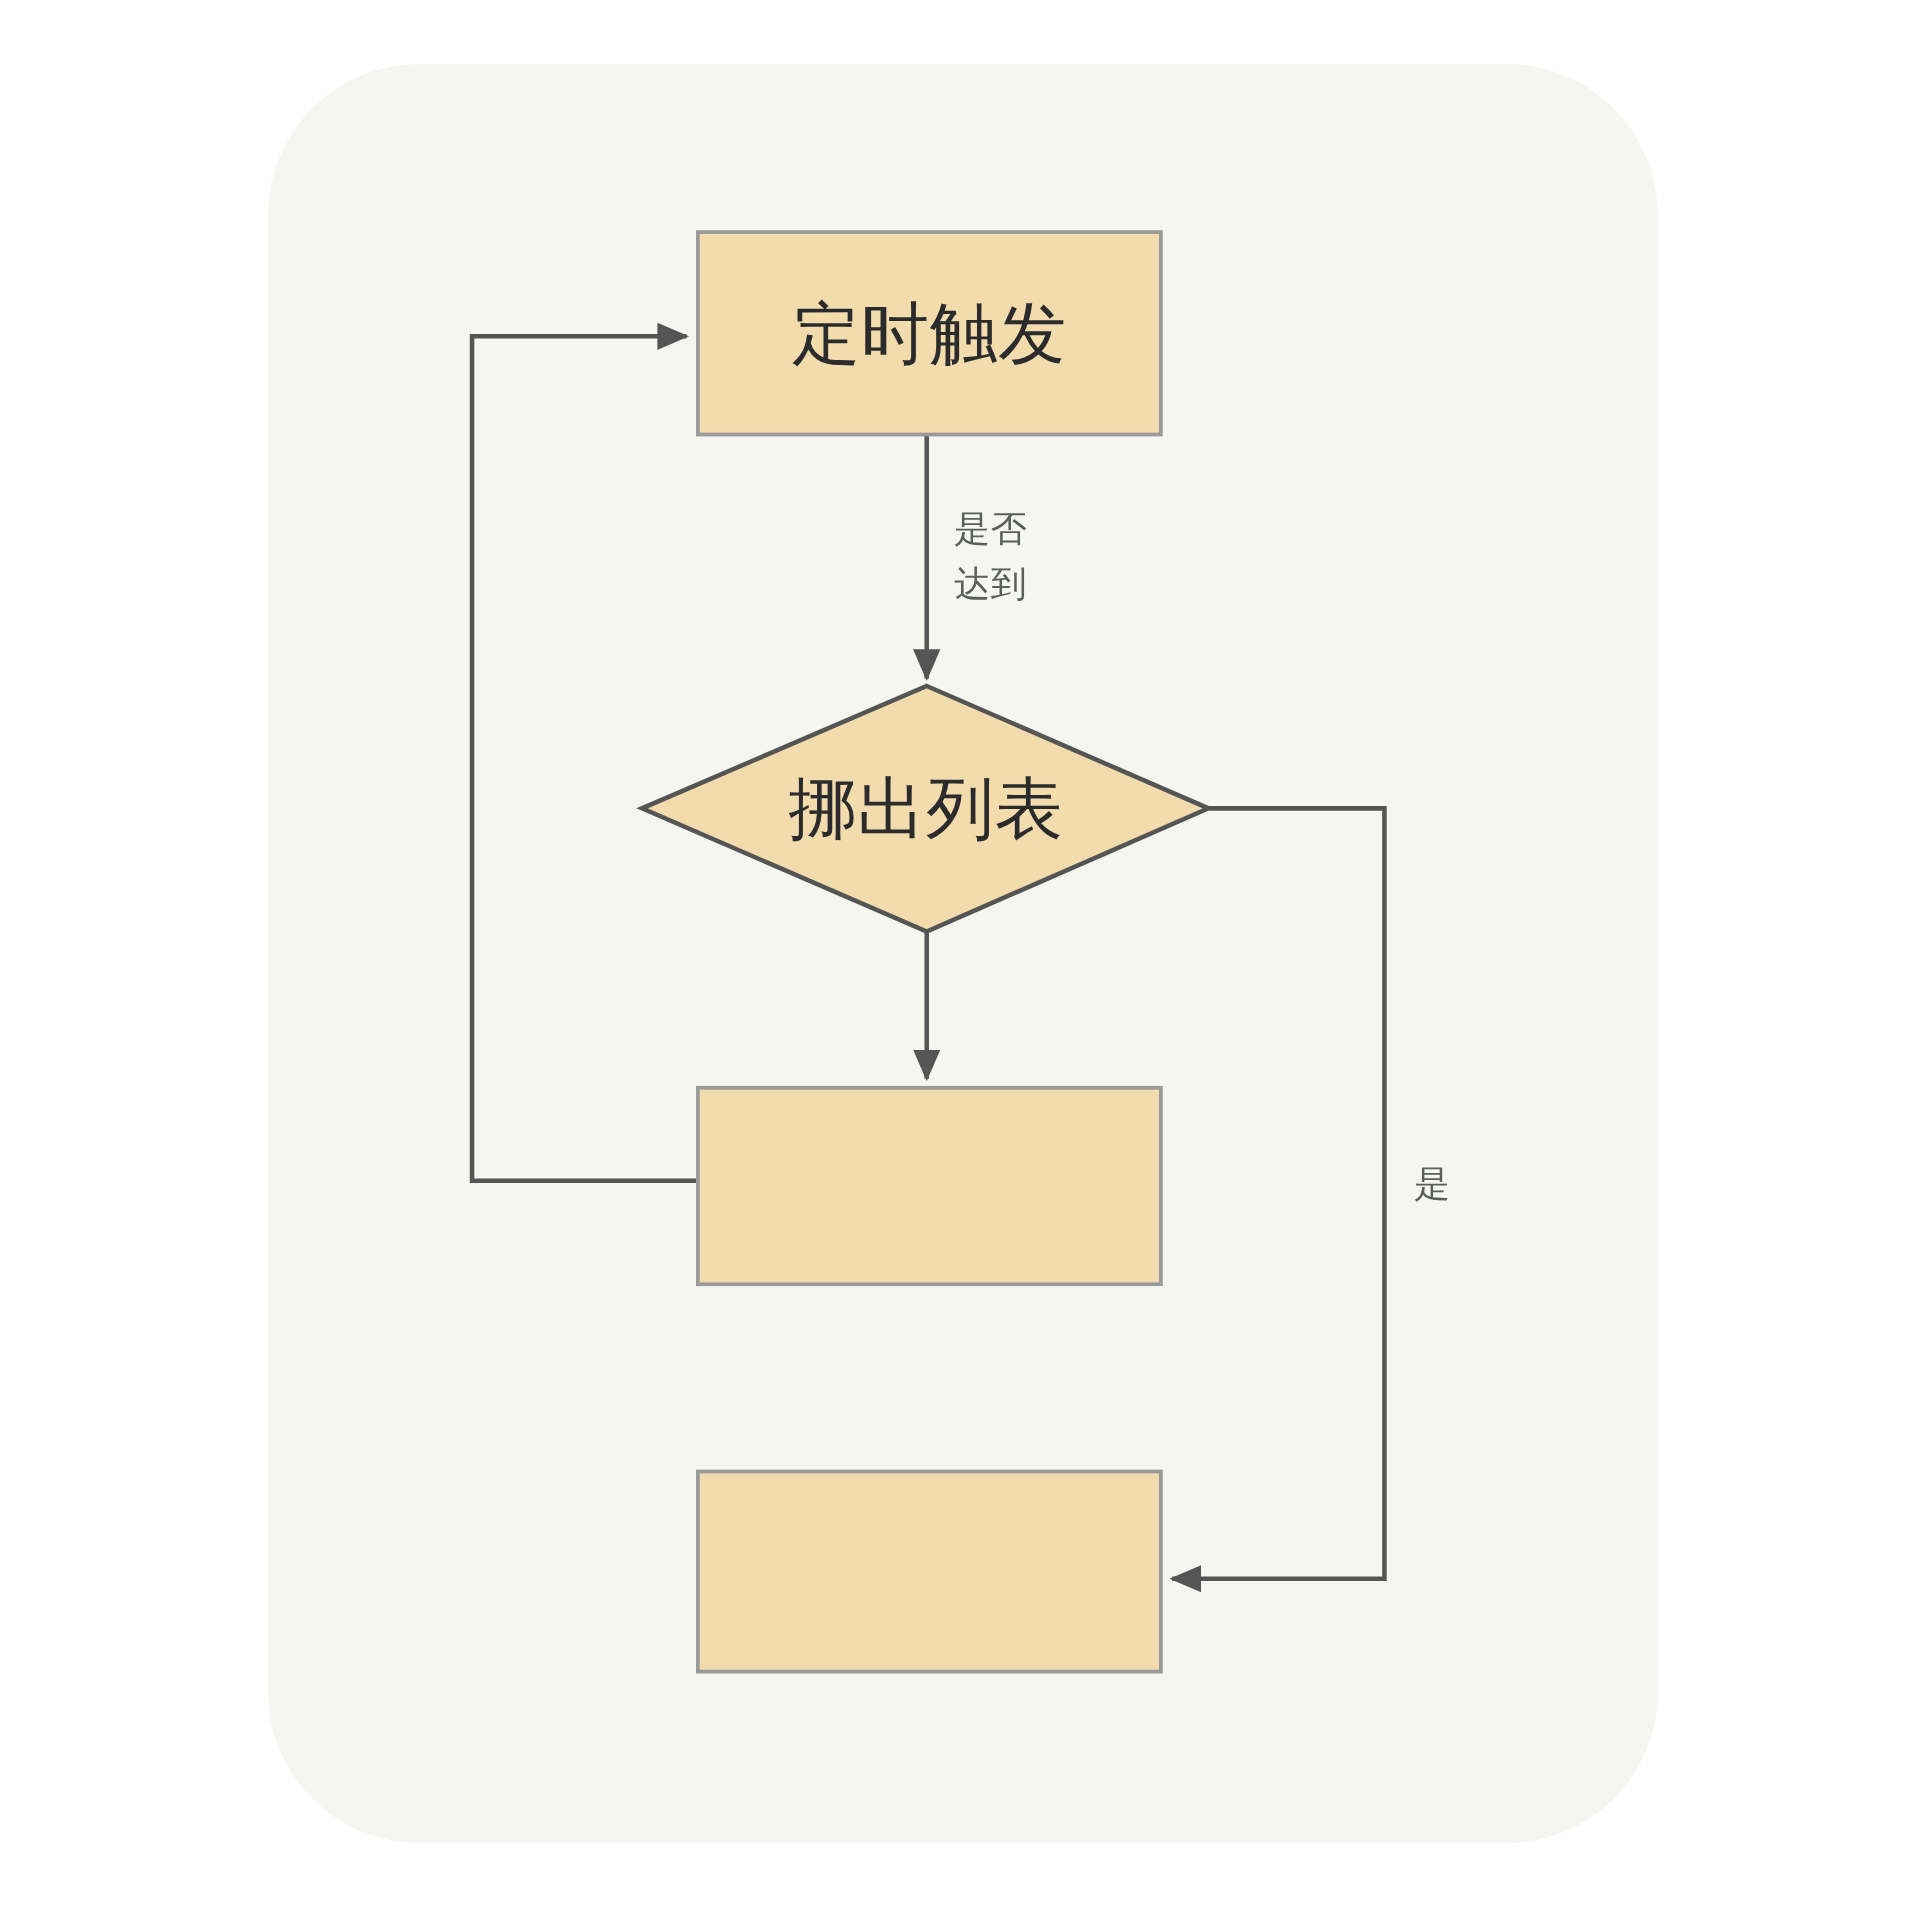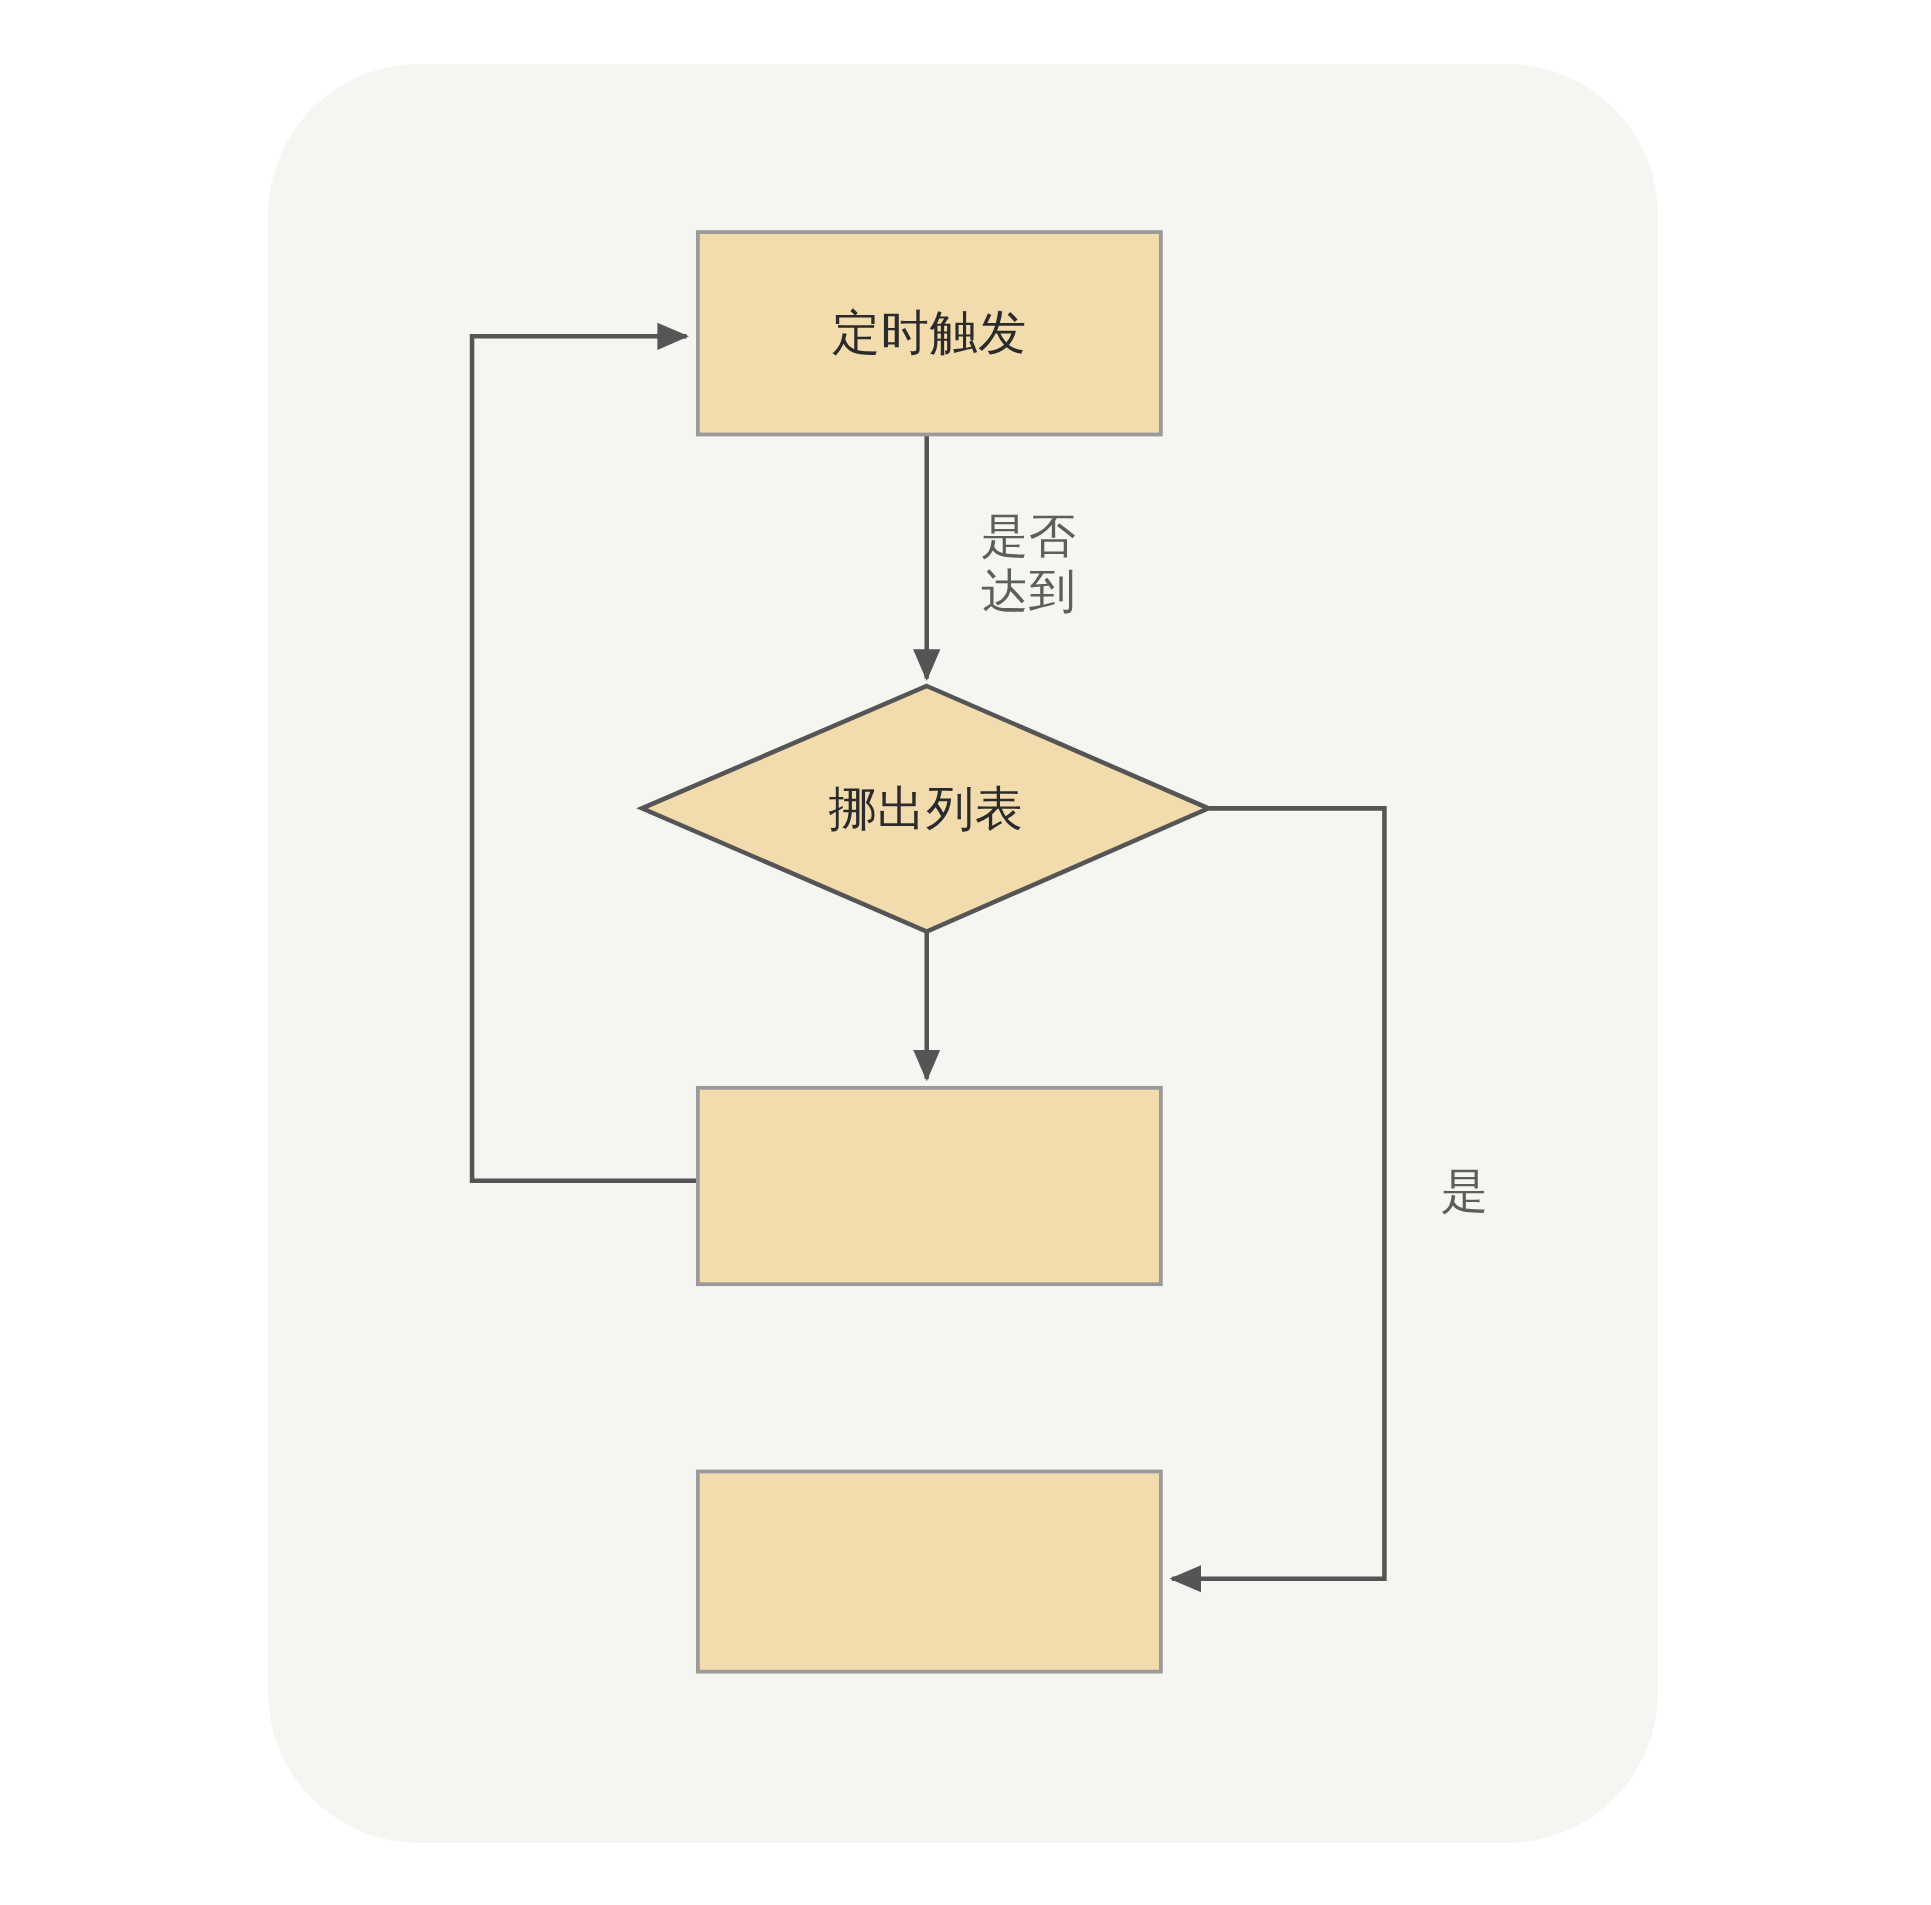--- a/index.html
+++ b/index.html
@@ -34,33 +34,32 @@
     top: 0;
     width: 1932px;
     height: 1906px;
   }
   .node-label {
     position: absolute;
     display: flex;
     align-items: center;
     justify-content: center;
     color: #2b2b2b;
-    font-size: 48px;
+    font-size: 68px;
     line-height: 1.15;
     white-space: nowrap;
     letter-spacing: 0.8px;
   }
   .edge-label {
     position: absolute;
     color: #5b5f5c;
-    font-size: 47px;
+    font-size: 36px;
     line-height: 1.18;
     white-space: pre;
     letter-spacing: 0.8px;
-    margin-left: 27px;
   }
 </style>
 </head>
 <body>
 
 <div id="canvas">
 
   <div id="panel"></div>
 
   <svg id="flow-svg" viewBox="0 0 2558 2523" xmlns="http://www.w3.org/2000/svg">

